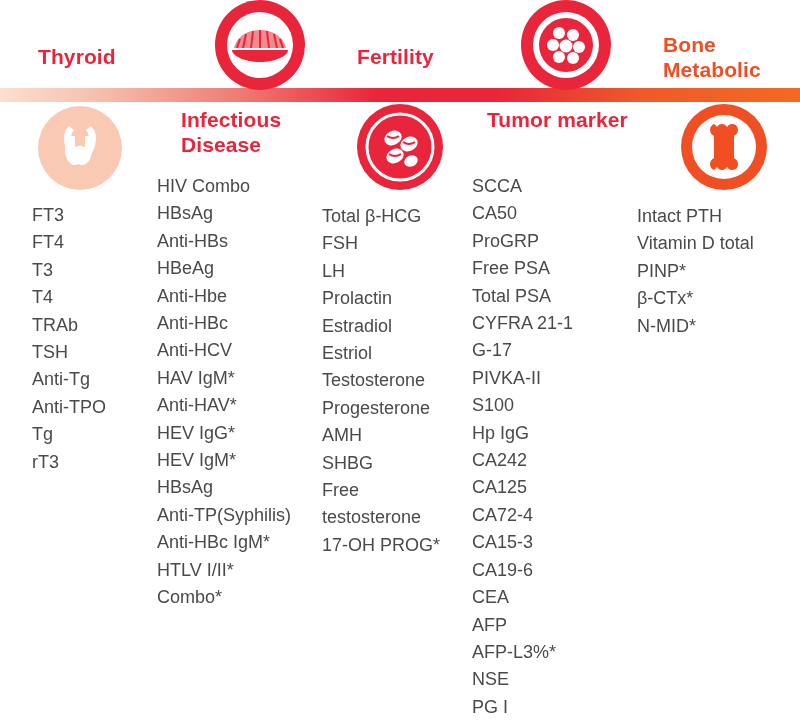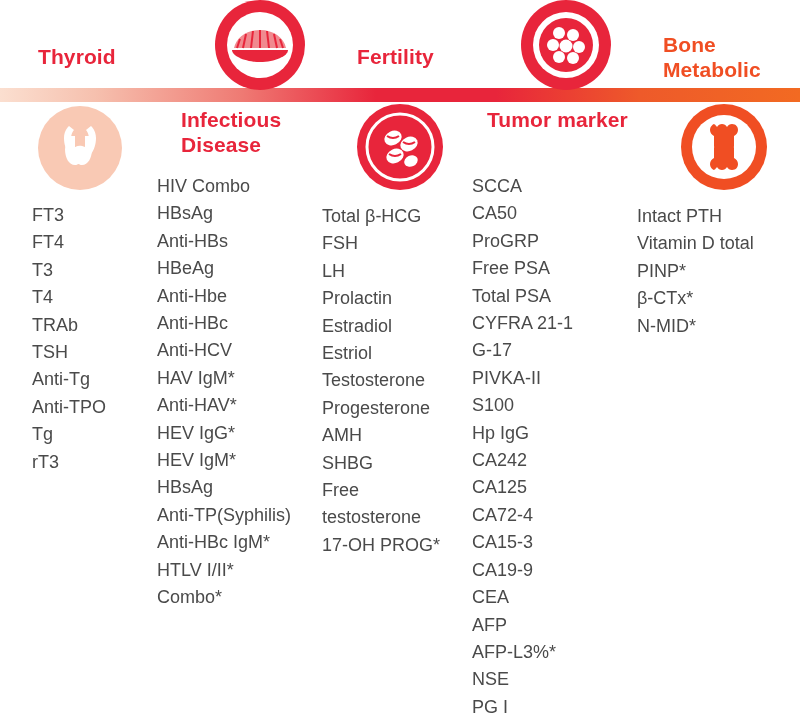--- a/index.html
+++ b/index.html
@@ -226,21 +226,21 @@
     <div class="item">Total PSA</div>
     <div class="item">CYFRA 21-1</div>
     <div class="item">G-17</div>
     <div class="item">PIVKA-II</div>
     <div class="item">S100</div>
     <div class="item">Hp IgG</div>
     <div class="item">CA242</div>
     <div class="item">CA125</div>
     <div class="item">CA72-4</div>
     <div class="item">CA15-3</div>
-    <div class="item">CA19-9</div>
+    <div class="item">CA19-6</div>
     <div class="item">CEA</div>
     <div class="item">AFP</div>
     <div class="item">AFP-L3%*</div>
     <div class="item">NSE</div>
     <div class="item">PG I</div>
     <div class="item">PG II</div>
   </div>
 <div class="col-list" id="list-bone">
     <div class="item">Intact PTH</div>
     <div class="item">Vitamin D total</div>

